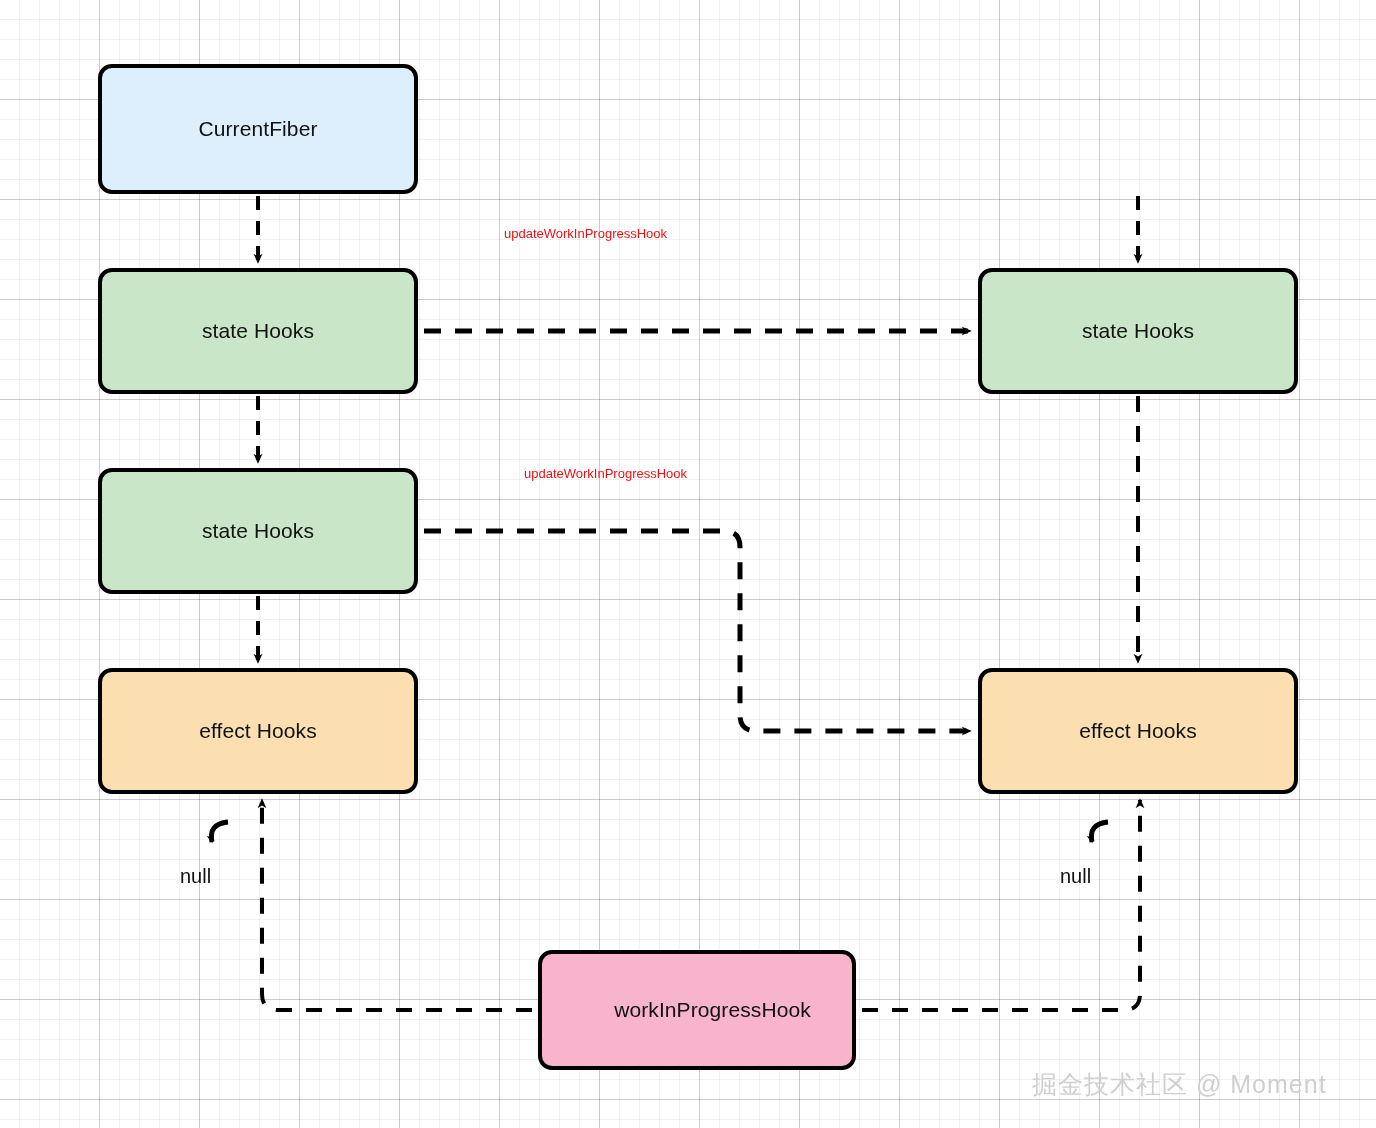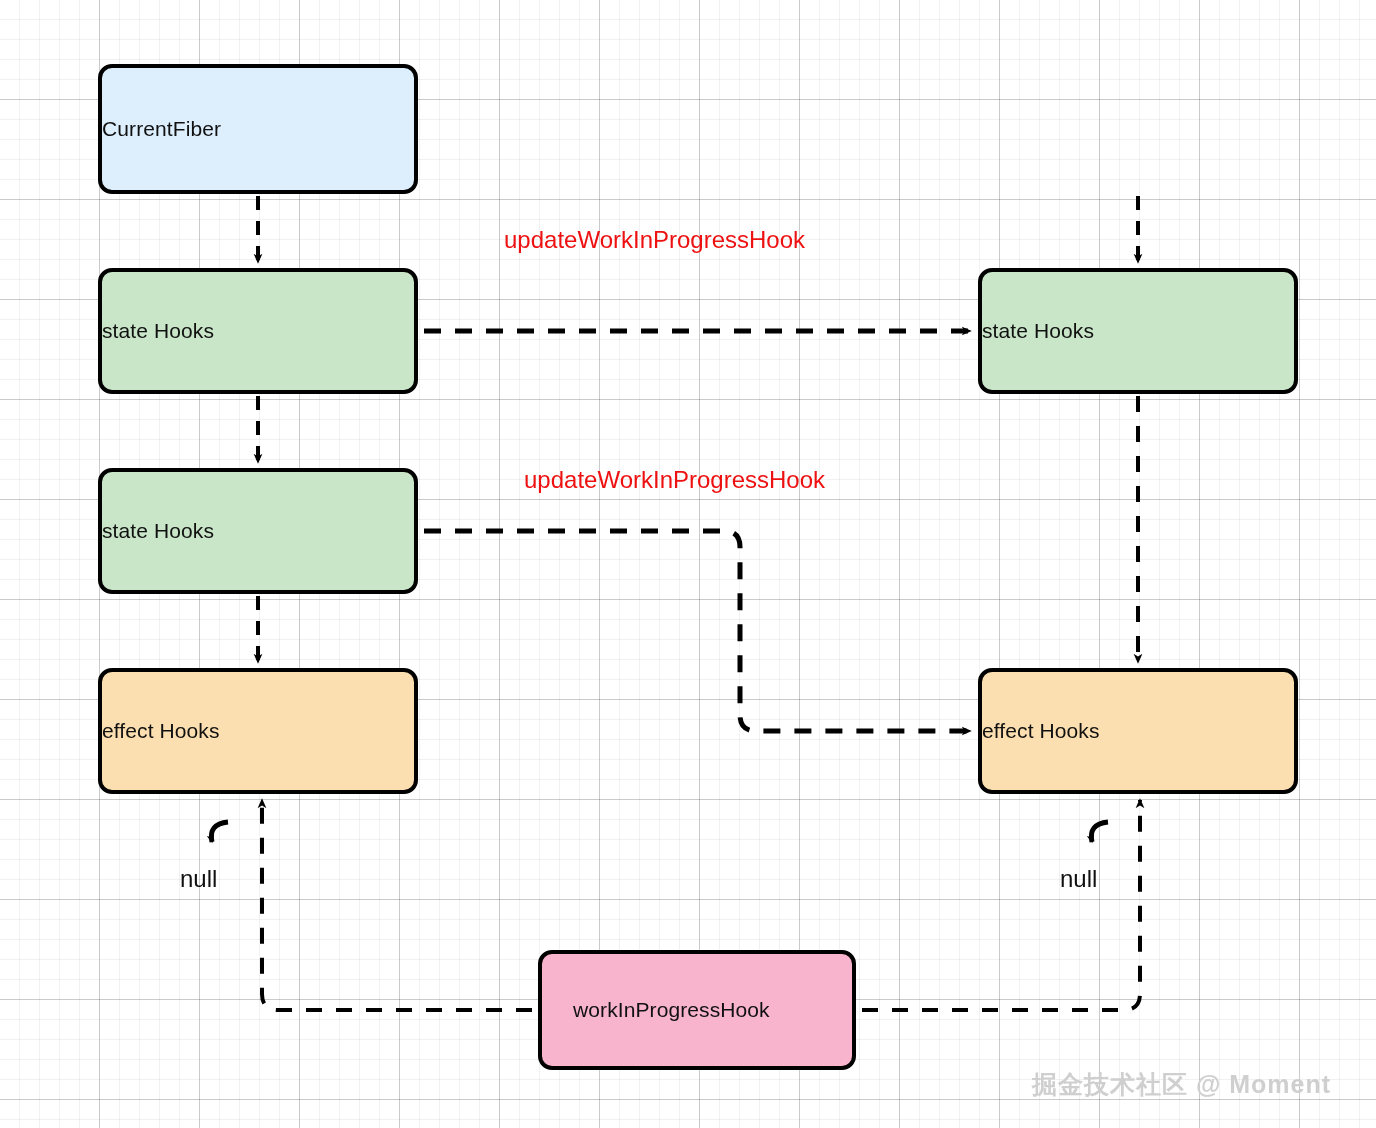--- a/index.html
+++ b/index.html
@@ -29,38 +29,38 @@
     height: 1128px;
     pointer-events: none;
   }
   .node {
     position: absolute;
     box-sizing: border-box;
     border: 4px solid #000000;
     border-radius: 14px;
     display: flex;
     align-items: center;
-    justify-content: flex-start;
+    justify-content: center;
     color: #111111;
     font-size: 21px;
     font-family: "Liberation Sans", sans-serif;
     letter-spacing: 0.1px;
     text-align: center;
   }
   .edge-label {
     position: absolute;
     color: #ee1111;
-    font-size: 24px;
+    font-size: 13px;
     font-family: "Liberation Sans", sans-serif;
     white-space: nowrap;
   }
   .null-label {
     position: absolute;
     color: #111111;
-    font-size: 24px;
+    font-size: 20px;
     font-family: "Liberation Sans", sans-serif;
     white-space: nowrap;
   }
   .watermark {
     position: absolute;
     color: #cfcfcf;
     font-size: 25px;
     font-family: "Liberation Sans", sans-serif;
     white-space: nowrap;
     letter-spacing: 1px;
@@ -134,15 +134,15 @@
   </div>
 
   <div class="edge-label" style="left:504px; top:226px;">updateWorkInProgressHook</div>
 
   <div class="edge-label" style="left:524px; top:466px;">updateWorkInProgressHook</div>
 
   <div class="null-label" style="left:180px; top:865px;">null</div>
 
   <div class="null-label" style="left:1060px; top:865px;">null</div>
 
-  <div class="watermark" style="left:1032px; top:1068px;font-weight:bold;">掘金技术社区 @ Moment</div>
+  <div class="watermark" style="left:1032px; top:1068px;">掘金技术社区 @ Moment</div>
 
 </div>
 
 </body></html>

